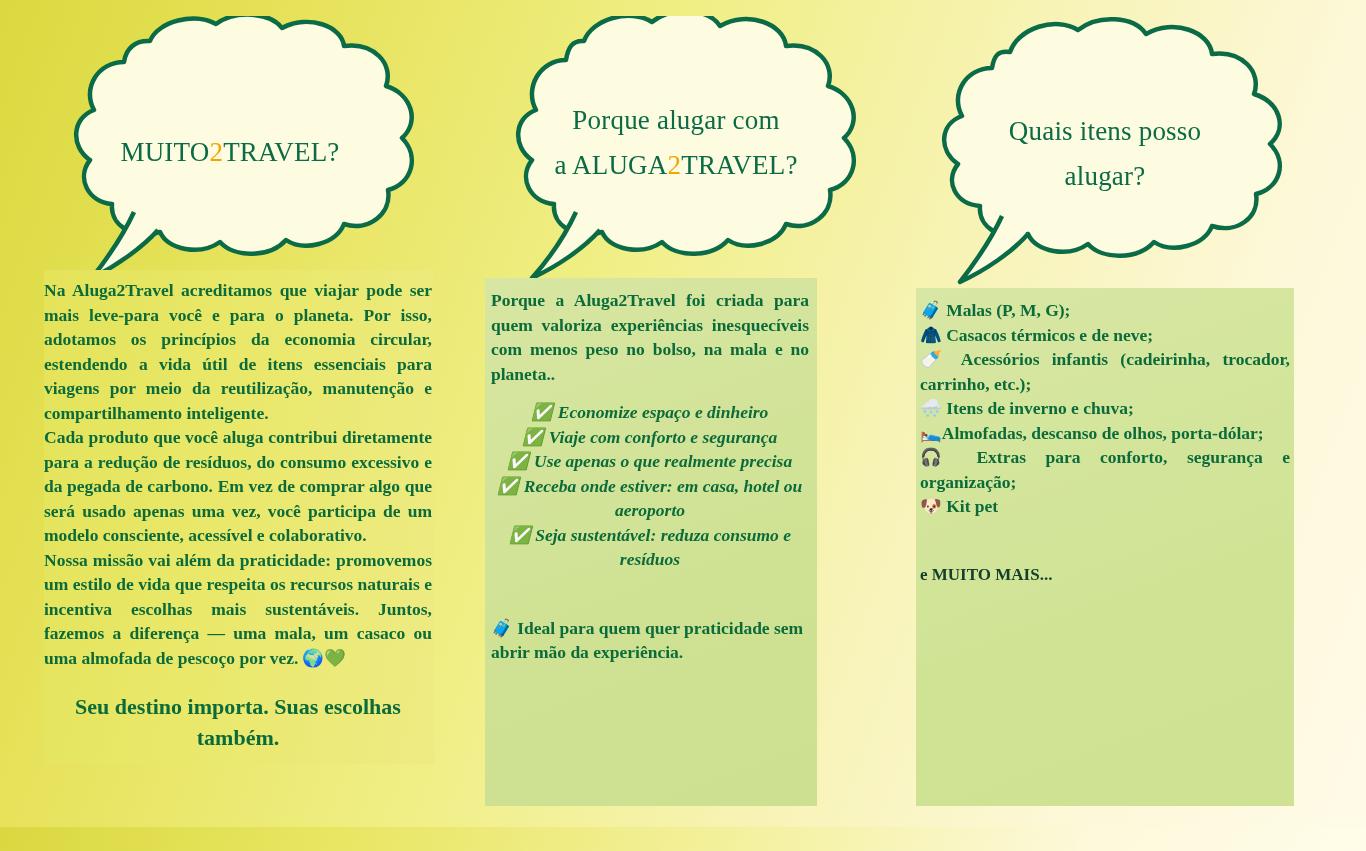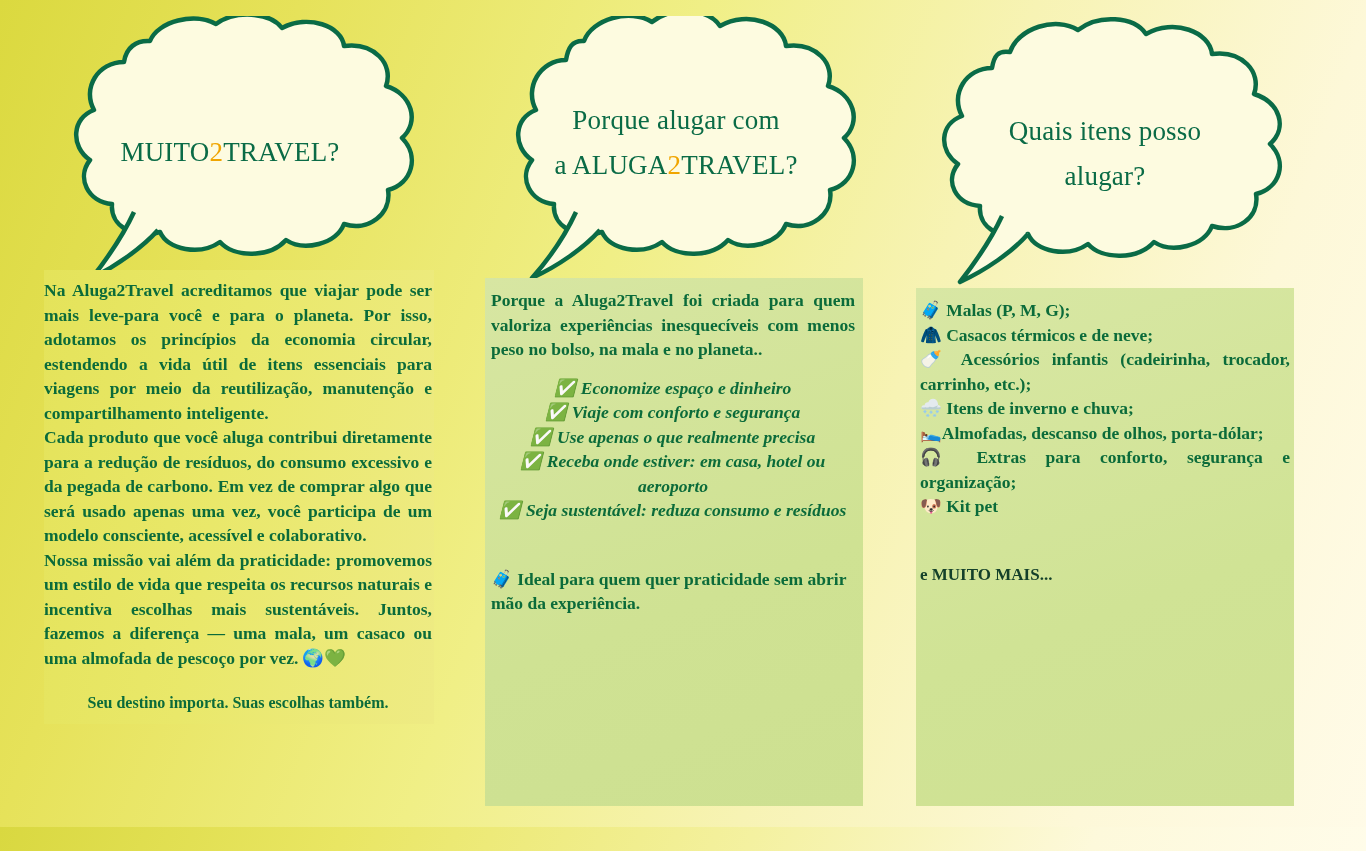--- a/index.html
+++ b/index.html
@@ -81,27 +81,27 @@
     left: 14px;
     top: 270px;
     width: 390px;
     padding: 8px 0 10px 0;
     background: linear-gradient(100deg, #e4e35a 0%, #e9e86a 45%, #eeeb84 100%);
   }
   #panel-1 p { margin: 0; padding: 0 2px 0 0; }
   #panel-1 .closing {
     text-align: center;
     margin-top: 22px;
-    font-size: 16px;
+    font-size: 22px;
   }
 
   #panel-2 {
     left: 5px;
     top: 278px;
-    width: 378px;
+    width: 332px;
     min-height: 528px;
     padding: 10px 8px 10px 6px;
     background: #d4e59a;
     background: linear-gradient(160deg, #d7e6a2 0%, #cfe293 60%, #cde091 100%);
   }
   #panel-2 .intro { text-align: justify; margin: 0 0 14px 0; }
   #panel-2 ul { list-style: none; margin: 14px 0 0 0; padding: 0; }
   #panel-2 li { margin: 0 0 0 0; text-align: center; font-style: italic; }
   #panel-2 .footnote { margin-top: 44px; text-align: left; }
 

